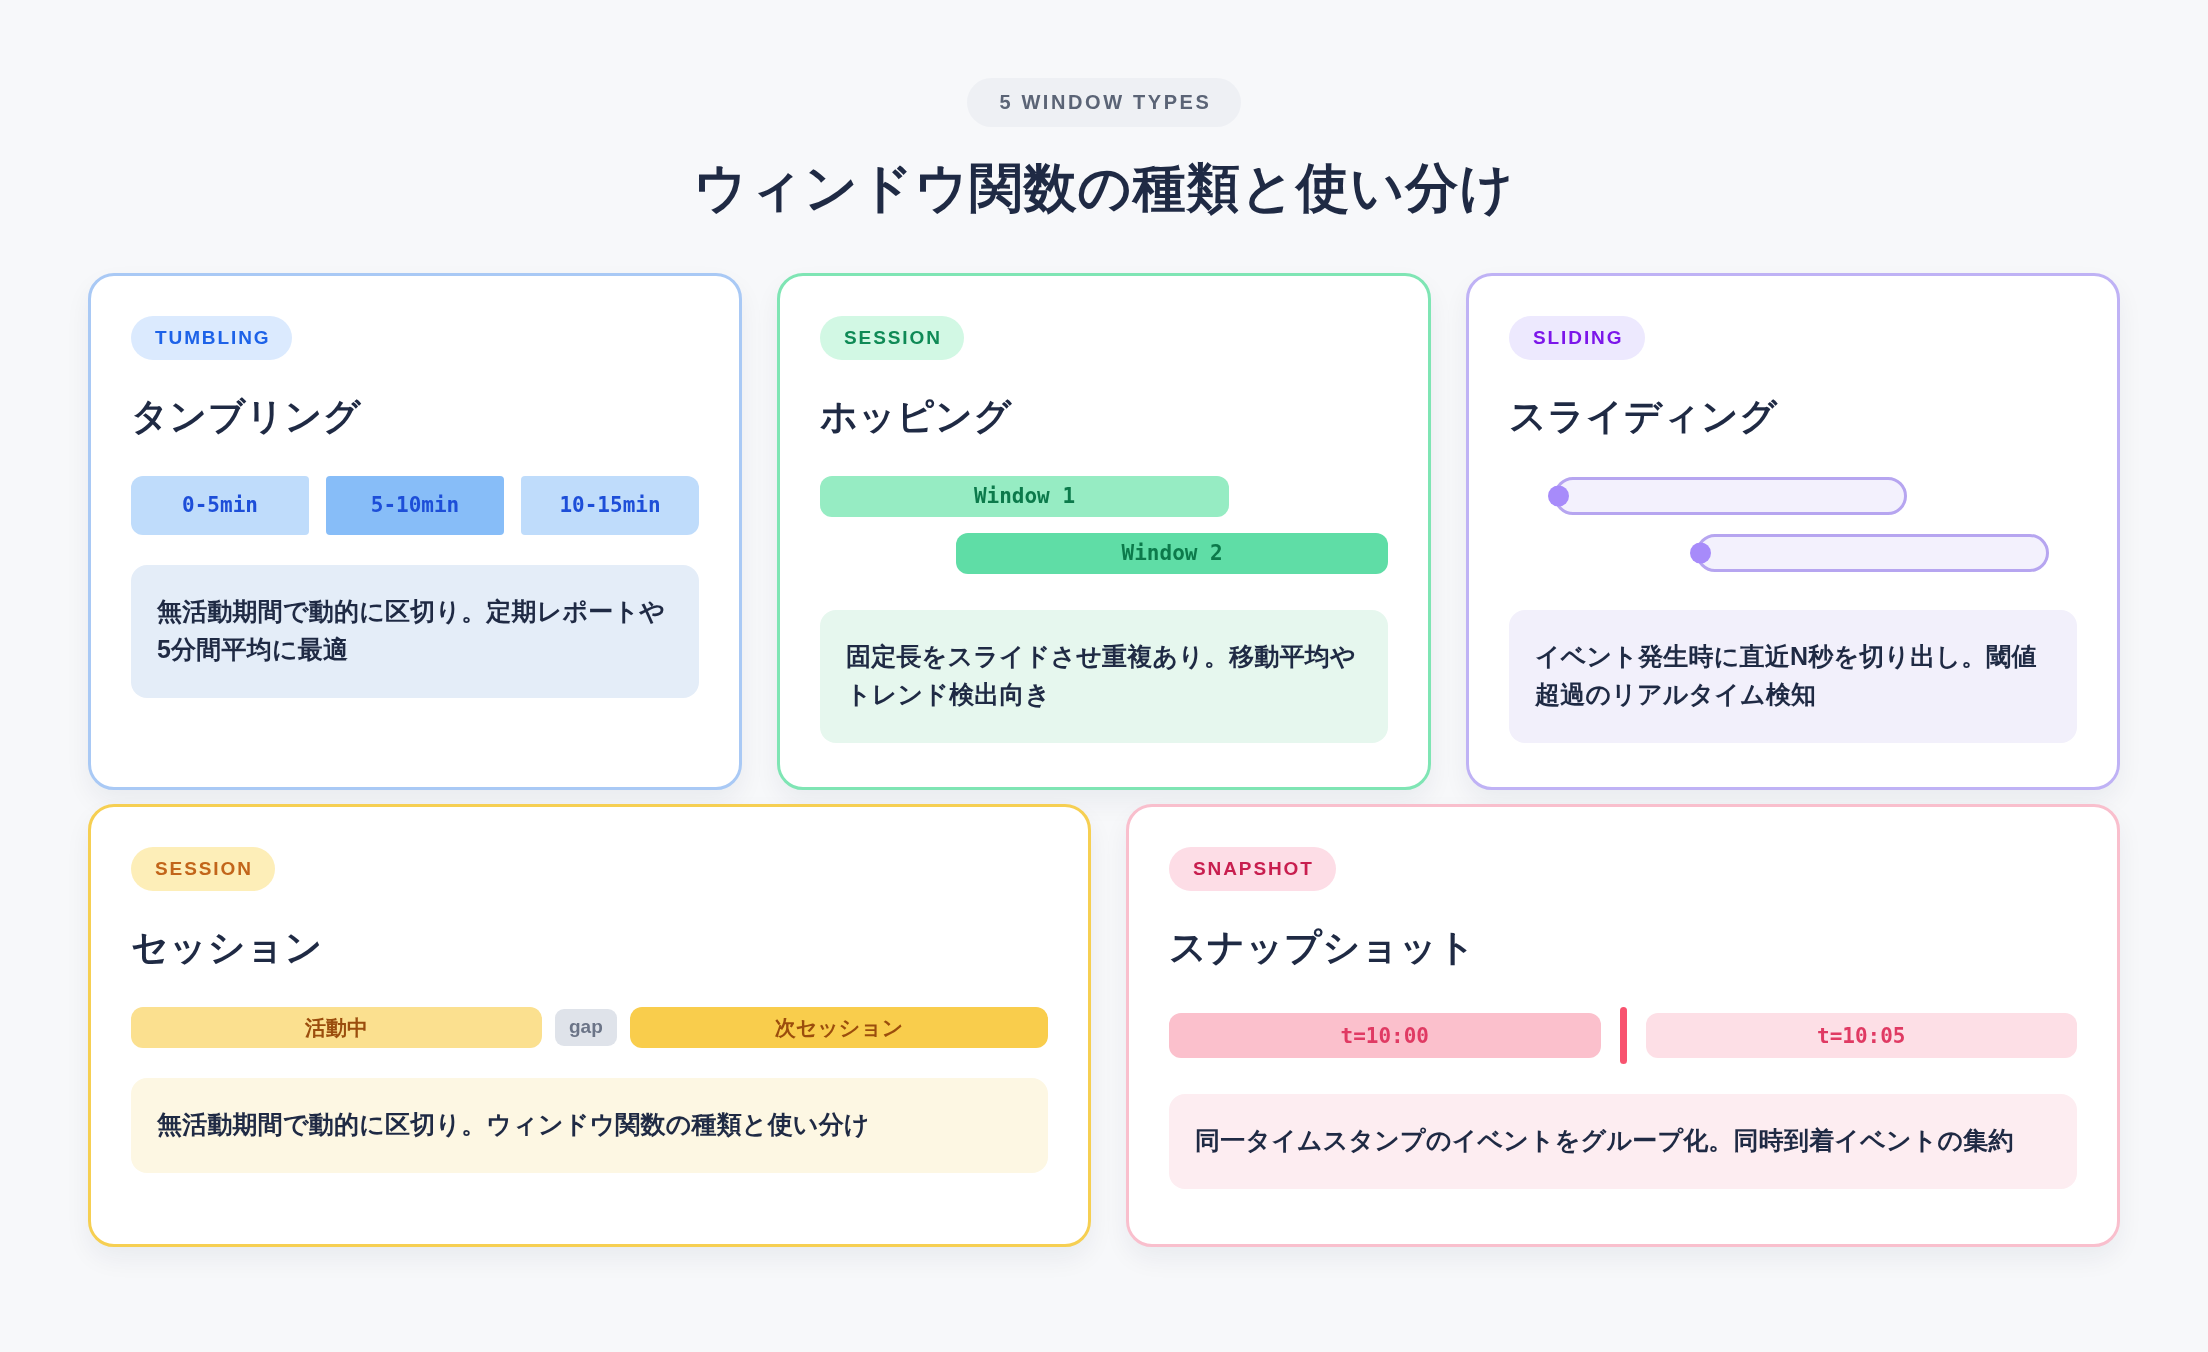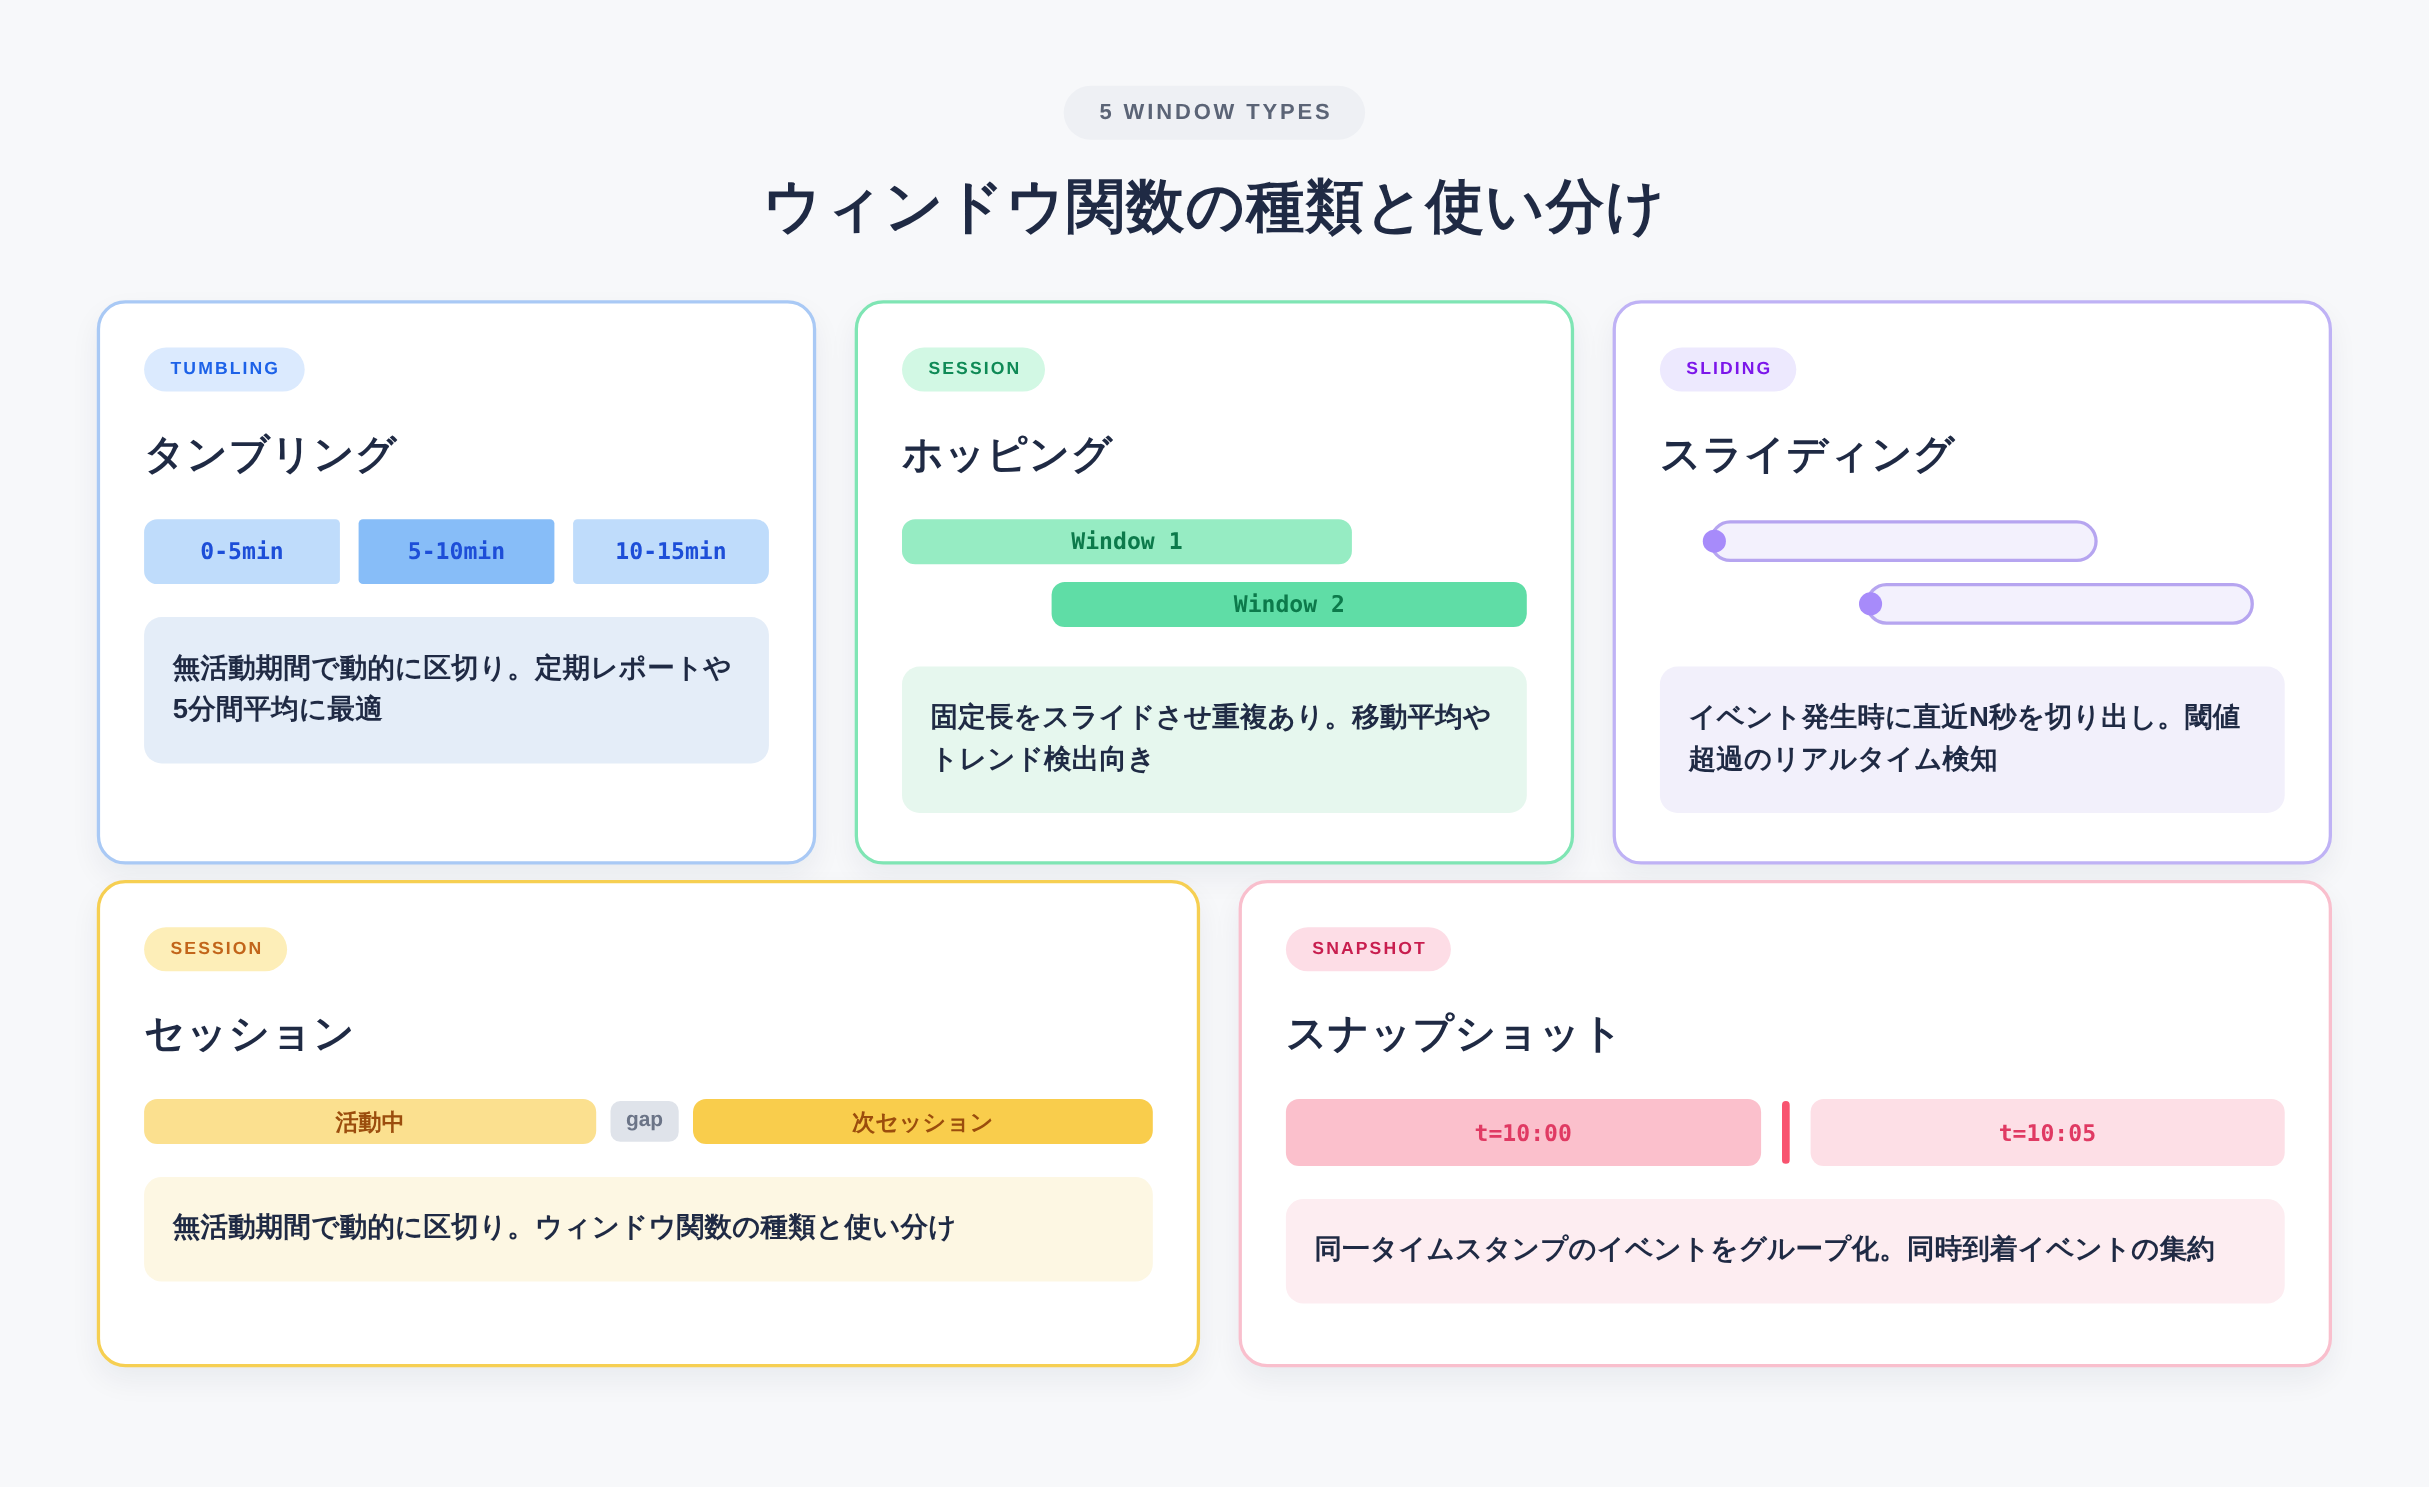--- a/index.html
+++ b/index.html
@@ -66,21 +66,21 @@
     display: flex;
     flex-direction: column;
   }
   .row1 .card { flex: 1 1 0; min-height: 492px; }
   .row2 .card-session { width: 1003px; min-height: 443px; }
   .row2 .card-snapshot { flex: 1 1 0; min-height: 443px; }
 
   .tag {
     display: inline-block;
     align-self: flex-start;
-    font-size: 16px;
+    font-size: 19px;
     font-weight: bold;
     letter-spacing: 1.9px;
     padding: 11px 22px 11px 24px;
     border-radius: 999px;
   }
 
   .card-title {
     margin-top: 32px;
     font-size: 37px;
     font-weight: bold;
@@ -197,21 +197,21 @@
   }
 
   
   .card-snapshot { border-color: #f9bfcd; }
   .card-snapshot .tag { background: #fddde6; color: #c81e4f; }
   .card-snapshot .desc { background: #fdedf1; }
 
   .snap-row { display: flex; align-items: center; }
   .snap-bar {
     flex: 1 1 0;
-    height: 61px;
+    height: 45px;
     border-radius: 12px;
     display: flex;
     align-items: center;
     justify-content: center;
     font-family: "DejaVu Sans Mono", "Liberation Mono", monospace;
     font-size: 21px;
     font-weight: bold;
     color: #e03a63;
   }
   .snap-bar-1 { background: #fbc0cc; }

